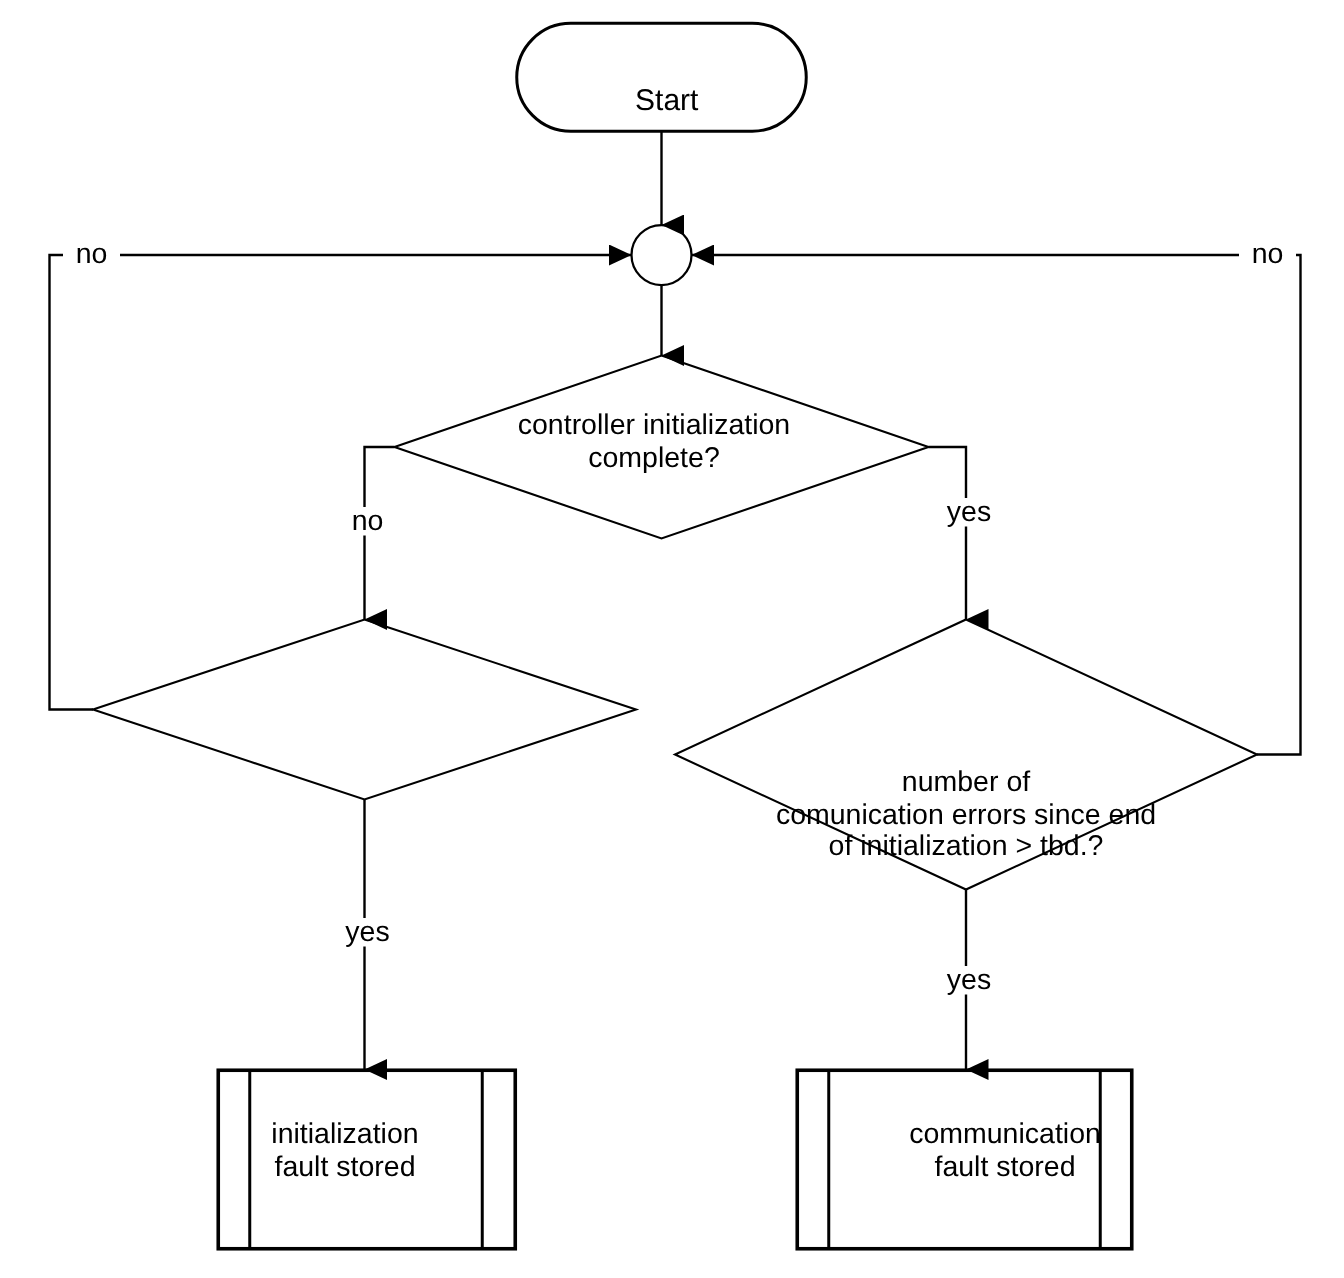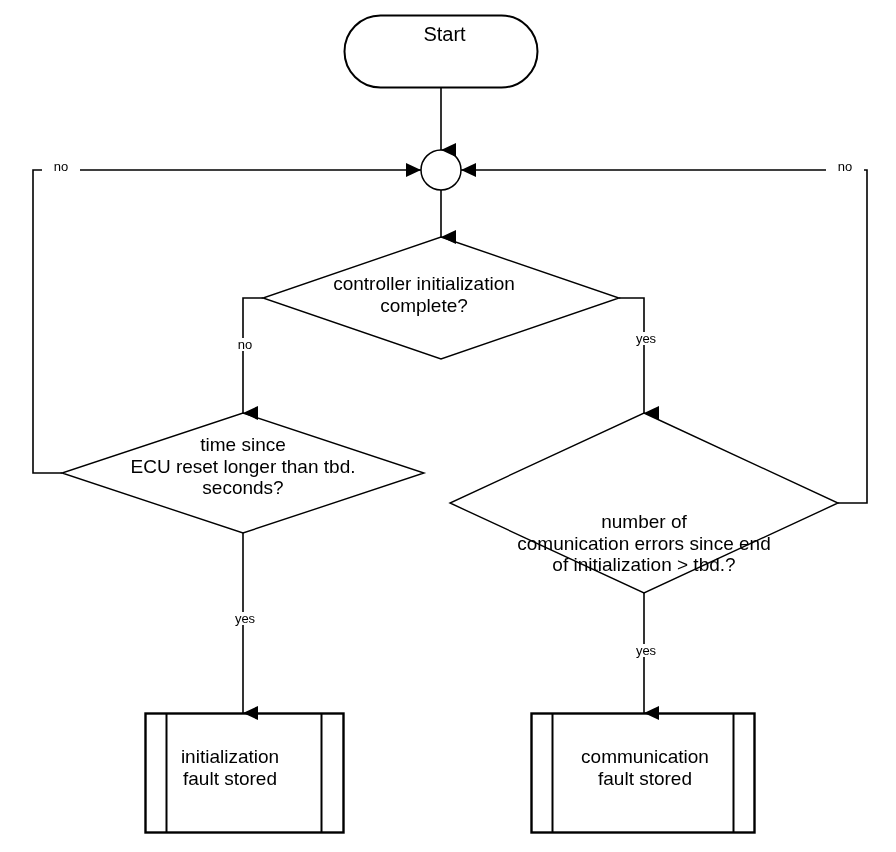--- a/index.html
+++ b/index.html
@@ -32,21 +32,21 @@
     text-align: center;
     line-height: 1.14;
     font-size: 19px;
     color: #000000;
     white-space: pre-line;
     pointer-events: none;
     font-family: "Liberation Sans", sans-serif;
   }
   .edge-label {
     position: absolute;
-    font-size: 13px;
+    font-size: 19px;
     color: #000000;
     text-align: center;
     background: #ffffff;
     line-height: 1;
     padding: 0 2px;
     font-family: "Liberation Sans", sans-serif;
   }
   .start-label {
     font-size: 20px;
   }
@@ -102,37 +102,34 @@
 
     <polyline points="263,298 243,298 243,413" fill="none" stroke="#000000" stroke-width="1.6" marker-end="url(#arrowDown)"></polyline>
 
     <polyline points="619,298 644,298 644,413" fill="none" stroke="#000000" stroke-width="1.6" marker-end="url(#arrowDown)"></polyline>
 
     <line x1="243" y1="533" x2="243" y2="713" stroke="#000000" stroke-width="1.6" marker-end="url(#arrowDown)"></line>
 
     <line x1="644" y1="593" x2="644" y2="713" stroke="#000000" stroke-width="1.6" marker-end="url(#arrowDown)"></line>
   </svg>
 
-  <div class="node-text start-label" style="left:344px; top:23px; width:201px;">Start</div>
+  <div class="node-text start-label" style="left:344px; top:56px; width:201px;">Start</div>
 
-  <div class="node-text" style="left:244px; top:273px; width:360px;">controller initialization
+  <div class="node-text" style="left:256px; top:273px; width:360px;">controller initialization
 complete?</div>
 
-  <div class="node-text" style="left:63px; top:434px; width:360px;">time since
-ECU reset longer than tbd.
-seconds?</div>
 
   <div class="node-text" style="left:452px; top:463px; width:384px;margin-top:48px;">number of
 comunication errors since end
 of initialization &gt; tbd.?</div>
 
   <div class="node-text" style="left:153px; top:746px; width:154px;">initialization
 fault stored</div>
 
-  <div class="node-text" style="left:555px; top:746px; width:180px;">communication
+  <div class="node-text" style="left:580px; top:746px; width:180px;">communication
 fault stored</div>
 
   <div class="edge-label" style="left:42px; top:160px; width:34px;">no</div>
 
   <div class="edge-label" style="left:826px; top:160px; width:34px;">no</div>
 
   <div class="edge-label" style="left:222px; top:338px; width:42px;">no</div>
 
   <div class="edge-label" style="left:620px; top:332px; width:48px;">yes</div>
 

